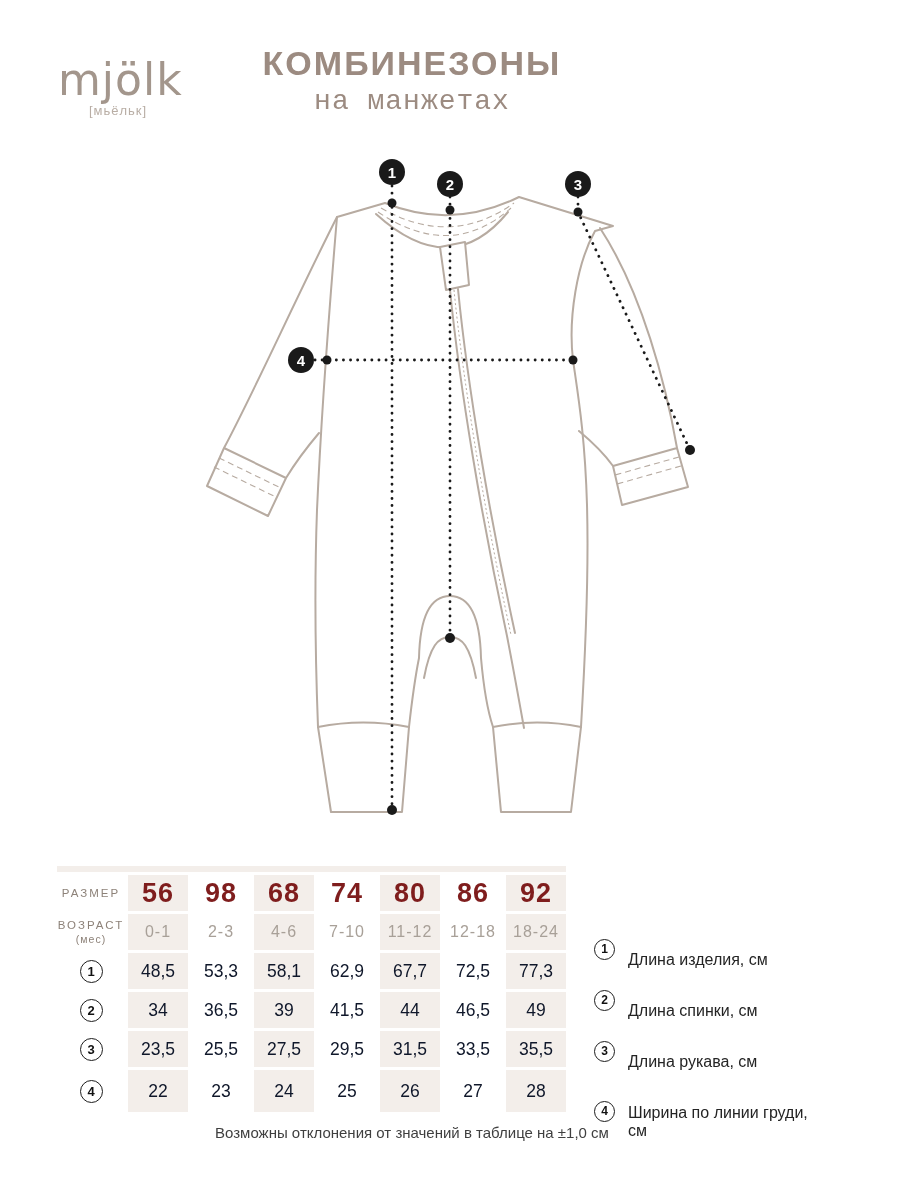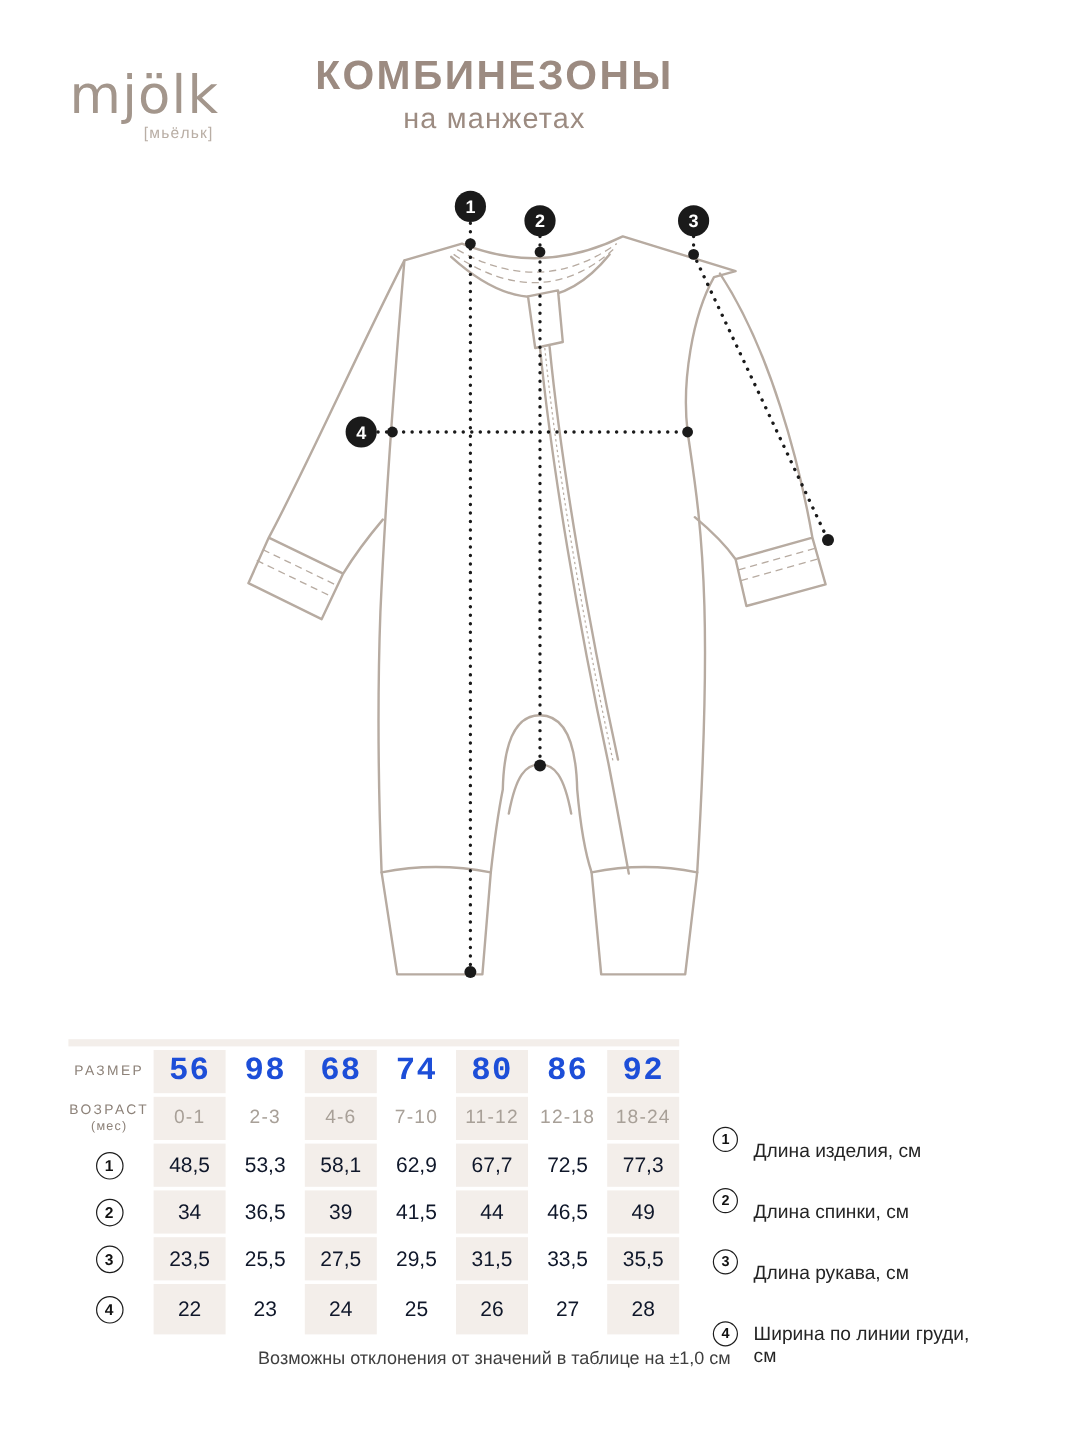--- a/index.html
+++ b/index.html
@@ -2,37 +2,37 @@
 <html><head>
 <meta charset="utf-8">
 <style>
   html,body{margin:0;padding:0;background:#fff;}
   .page{position:relative;width:824px;height:1200px;background:#ffffff;
         font-family:"Liberation Sans",sans-serif;overflow:hidden;}
 
   
   .logo{position:absolute;left:58px;top:58px;color:#a3968c;width:120px;}
   .logo-main{font-size:44px;letter-spacing:1px;line-height:1;font-family:"DejaVu Sans",sans-serif;font-weight:400;}
-  .logo-sub{display:block;text-align:right;font-size:13px;color:#b9aea5;margin-top:1px;letter-spacing:1px;}
+  .logo-sub{display:block;text-align:center;font-size:13px;color:#b9aea5;margin-top:1px;letter-spacing:1px;}
   .titleblock{position:absolute;left:0;right:0;top:44px;text-align:center;color:#9c8b81;}
   .title{font-size:34px;font-weight:bold;letter-spacing:2px;}
-  .subtitle{font-size:24px;margin-top:3px;letter-spacing:1px;}
+  .subtitle{font-size:28px;margin-top:3px;letter-spacing:1px;font-family:Liberation Mono, monospace;}
 
   
   svg.diagram{position:absolute;left:0;top:0;}
 
   
   .sizetable{position:absolute;left:57px;top:866px;display:grid;
              grid-template-columns:68px repeat(7,60px);
              grid-template-rows:6px 36px 36px 36px 36px 36px 42px;
              column-gap:3px;row-gap:3px;}
   .strip{grid-column:1/-1;background:#f3eeea;}
   .cell{display:flex;align-items:center;justify-content:center;}
   .shade{background:#f3eeea;}
-  .size-cell{font-size:27px;font-weight:600;color:#1d4ed8;letter-spacing:1px;font-family:Liberation Mono, monospace;}
+  .size-cell{font-size:27px;font-weight:600;color:#7f1d1d;letter-spacing:1px;}
   .rowlabel{font-size:11.5px;letter-spacing:2px;color:#8d8279;text-align:center;
             line-height:1.25;flex-direction:column;}
   .rowlabel .sub{font-size:10.5px;letter-spacing:1px;text-align:center;}
   .age-cell{font-size:16px;color:#a8a098;letter-spacing:1px;}
   .value-cell{font-size:17.5px;color:#0f172a;}
   .circ{width:23px;height:23px;border:1.6px solid #1d1d1d;border-radius:50%;
         display:flex;align-items:center;justify-content:center;
         font-size:13px;font-weight:bold;color:#111;background:#fff;box-sizing:border-box;}
 
   

